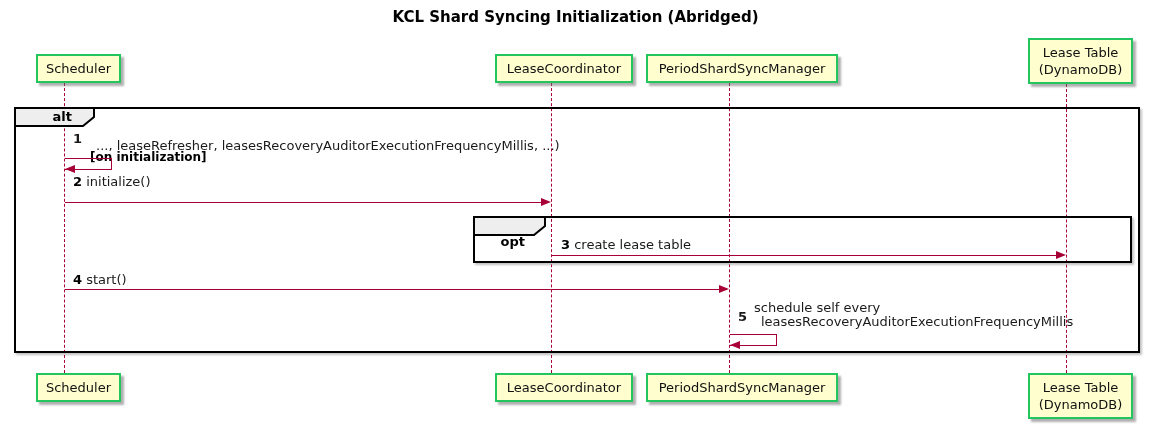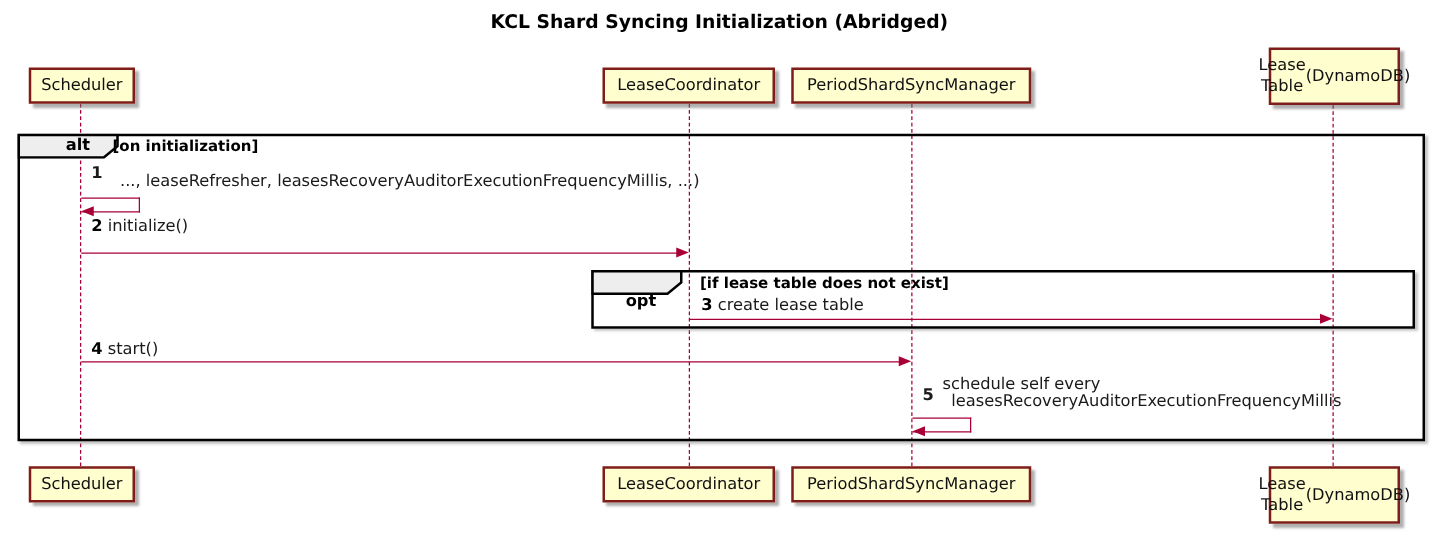--- a/index.html
+++ b/index.html
@@ -12,25 +12,25 @@
     overflow:hidden;
   }
   .title{
     position:absolute;left:0;top:8px;width:1151px;
     text-align:center;font-size:15px;font-weight:bold;color:#000;
   }
   
   .pbox{
     position:absolute;
     background:#FEFECE;
-    border:2px solid #7f1d1d;
+    border:2px solid #22c55e;
     box-shadow:3px 3px 2px rgba(110,110,110,0.55);
-    display:flex;flex-direction:row;align-items:center;justify-content:center;
+    display:flex;flex-direction:column;align-items:center;justify-content:center;
     font-size:13px;color:#111;line-height:17px;
-    box-sizing:border-box;text-align:center;
+    box-sizing:border-box;text-align:center;margin-left:13px;
   }
   
   .lifeline{
     position:absolute;width:0;
     border-left:1px dashed #A80036;
   }
   
   .frame{
     position:absolute;
     border:2px solid #000;
@@ -39,21 +39,21 @@
     background:transparent;
   }
   .op-shape{position:absolute;}
   .op-label{
     position:absolute;
     font-size:13px;font-weight:bold;color:#000;
     text-align:right;
   }
   .guard{
     position:absolute;
-    font-size:12px;font-weight:bold;color:#000;white-space:nowrap;
+    font-size:12px;font-weight:bold;color:#000;white-space:nowrap;margin-top:40px;
   }
   
   .msg{
     position:absolute;font-size:13px;color:#1a1a1a;white-space:nowrap;
   }
   .msg b{color:#000;}
   .mline{
     position:absolute;height:0;
     border-top:1.2px solid #A80036;
   }
@@ -119,21 +119,20 @@
     <b>2</b>&nbsp;<span>initialize()</span>
   </div>
   <div class="mline" style="left:65px;top:202px;width:478px;"></div>
   <div class="ah-right" style="left:541px;top:198px;"></div>
 
   <div class="frame" style="left:473px;top:216px;width:659px;height:47px;"></div>
   <svg class="op-shape" style="left:473px;top:216px;" width="74" height="20">
     <path d="M1,1 H72 V10 L61,19 H1 Z" fill="#EEEEEE" stroke="#000000" stroke-width="2"></path>
   </svg>
   <div class="op-label" style="left:475px;top:218px;width:50px;margin-top:16px;">opt</div>
-  <div class="guard" style="left:560px;top:219px;">[if lease table does not exist]</div>
 
   <div class="msg" style="left:561px;top:237px;">
     <b>3</b>&nbsp;<span>create lease table</span>
   </div>
   <div class="mline" style="left:552px;top:255px;width:505px;"></div>
   <div class="ah-right" style="left:1056px;top:251px;"></div>
 
   <div class="msg" style="left:73px;top:272px;">
     <b>4</b>&nbsp;<span>start()</span>
   </div>

